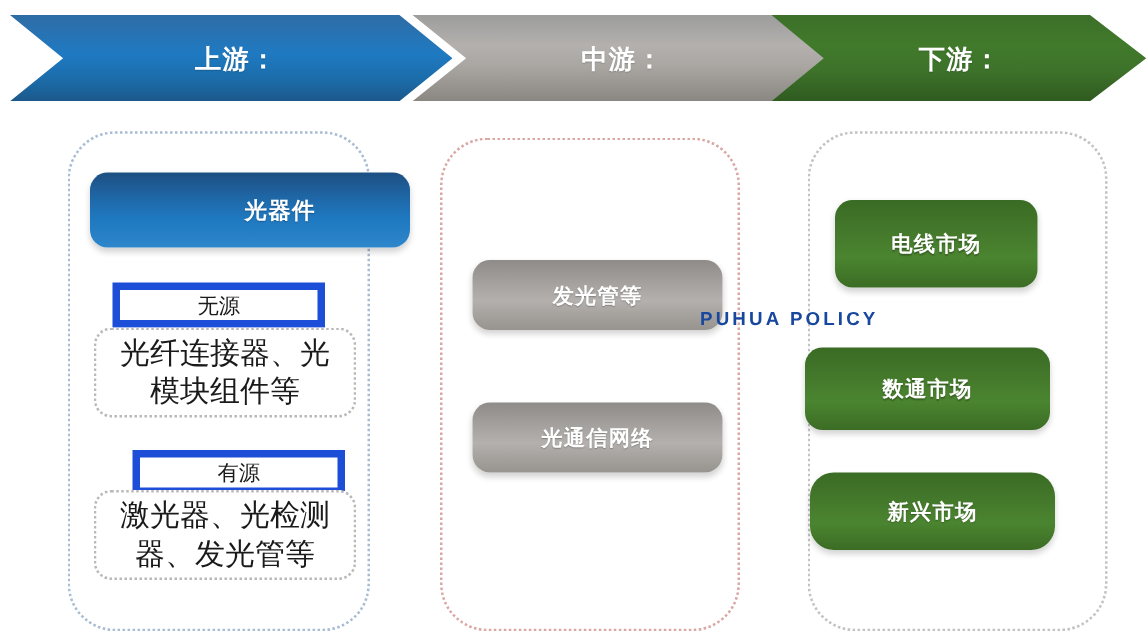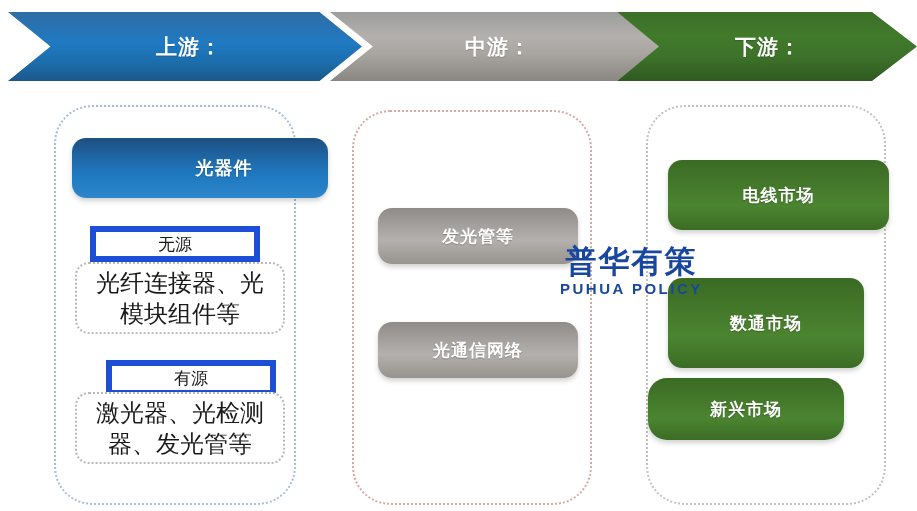--- a/index.html
+++ b/index.html
@@ -154,22 +154,22 @@
     padding: 0 8px;
   }
   #detail-passive { left: 75px; top: 262px; width: 210px; height: 72px; }
   #detail-active  { left: 75px; top: 392px; width: 210px; height: 72px; }
 
   
   #box-optical-equipment { left: 378px; top: 208px; width: 200px; height: 56px; }
   #box-optical-network   { left: 378px; top: 322px; width: 200px; height: 56px; }
 
   
-  #box-wire-market     { left: 668px; top: 160px; width: 221px; height: 70px; }
-  #box-datacom-market  { left: 668px; top: 278px; width: 196px; height: 90px; }
+  #box-wire-market     { left: 668px; top: 160px; width: 162px; height: 70px; }
+  #box-datacom-market  { left: 644px; top: 278px; width: 196px; height: 66px; }
   #box-emerging-market { left: 648px; top: 378px; width: 196px; height: 62px; border-radius: 19px; }
 
   
   #watermark {
     position: absolute;
     left: 560px;
     top: 245px;
     z-index: 20;
     text-align: center;
     pointer-events: none;
@@ -241,15 +241,14 @@
   <span>电线市场</span>
 </div>
 <div class="pill pill-green" id="box-datacom-market">
   <span>数通市场</span>
 </div>
 <div class="pill pill-green" id="box-emerging-market">
   <span>新兴市场</span>
 </div>
 
 <div id="watermark">
-  <div id="watermark-cn">普华有策</div>
   <div id="watermark-en">PUHUA POLICY</div>
 </div>
 
 </body></html>

